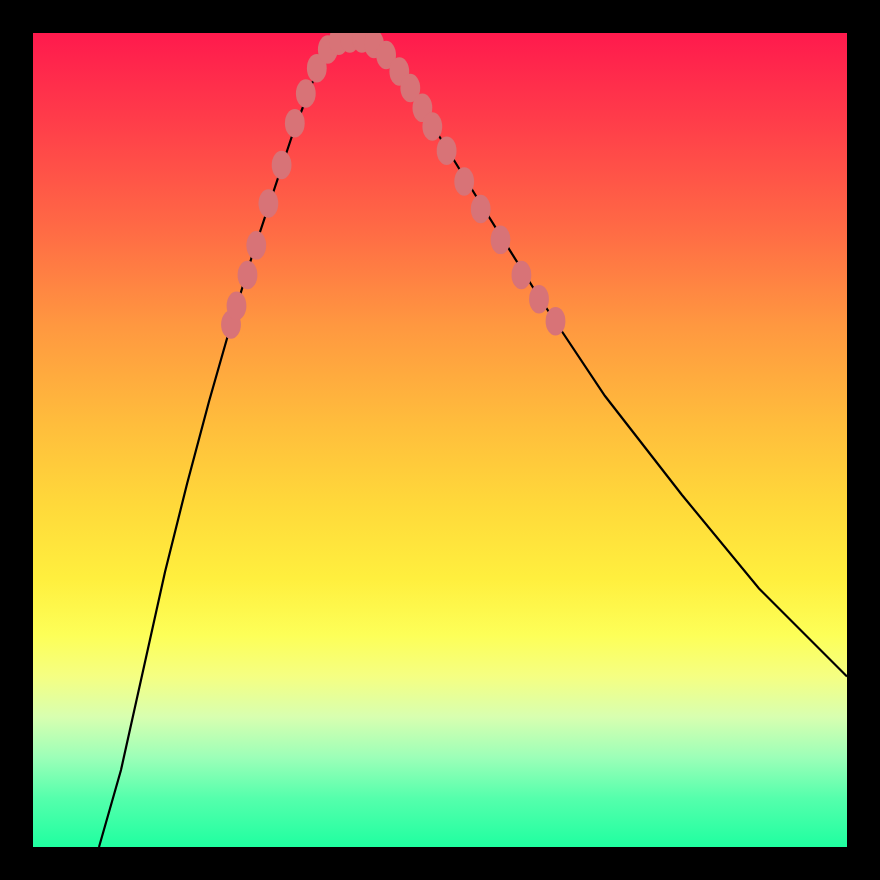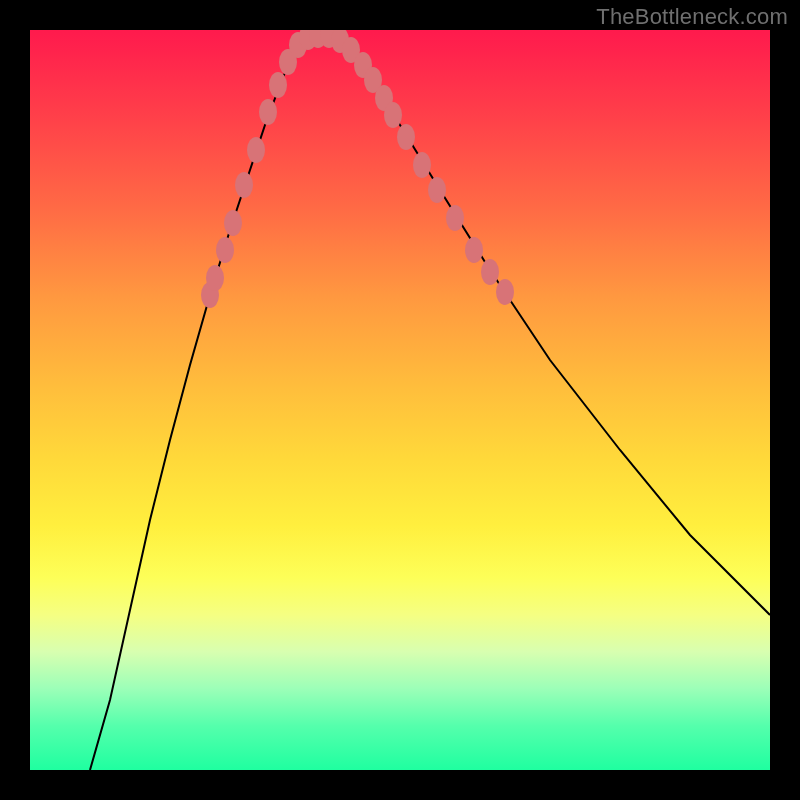--- a/index.html
+++ b/index.html
@@ -58,21 +58,20 @@
     left: 0;
     width: 740px;
     height: 740px;
   }
 </style>
 </head>
 <body>
 
 <div class="frame">
 
-  <div class="watermark">TheBottleneck.com</div>
 
   <div class="plot-area">
     <svg class="curve" viewBox="0 0 740 740" preserveAspectRatio="none">
       <g>
         <path id="curve-path" fill="none" stroke="#000000" stroke-width="2" d="M60 740 L80 670 L100 580 L120 490 L140 410 L160 335 L180 265 L200 200 L220 140 L235 95 L250 55 L262 25 L272 10 L280 5 L300 5 L318 20 L340 50 L370 95 L410 160 L460 240 L520 330 L590 420 L660 505 L740 585"></path>
       </g>
       <g id="marker-layer">
           <ellipse cx="180" cy="265" rx="9" ry="13" fill="#d87377" stroke="#d87377" stroke-width="0"></ellipse>
           <ellipse cx="185" cy="248" rx="9" ry="13" fill="#d87377" stroke="#d87377" stroke-width="0"></ellipse>
           <ellipse cx="195" cy="220" rx="9" ry="13" fill="#d87377" stroke="#d87377" stroke-width="0"></ellipse>

